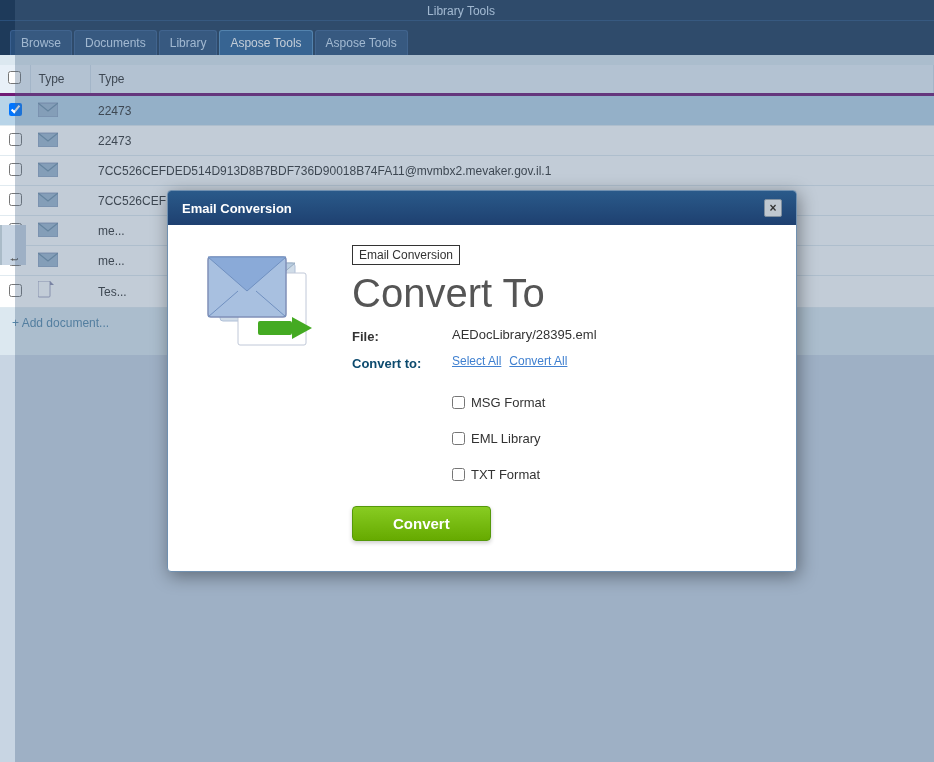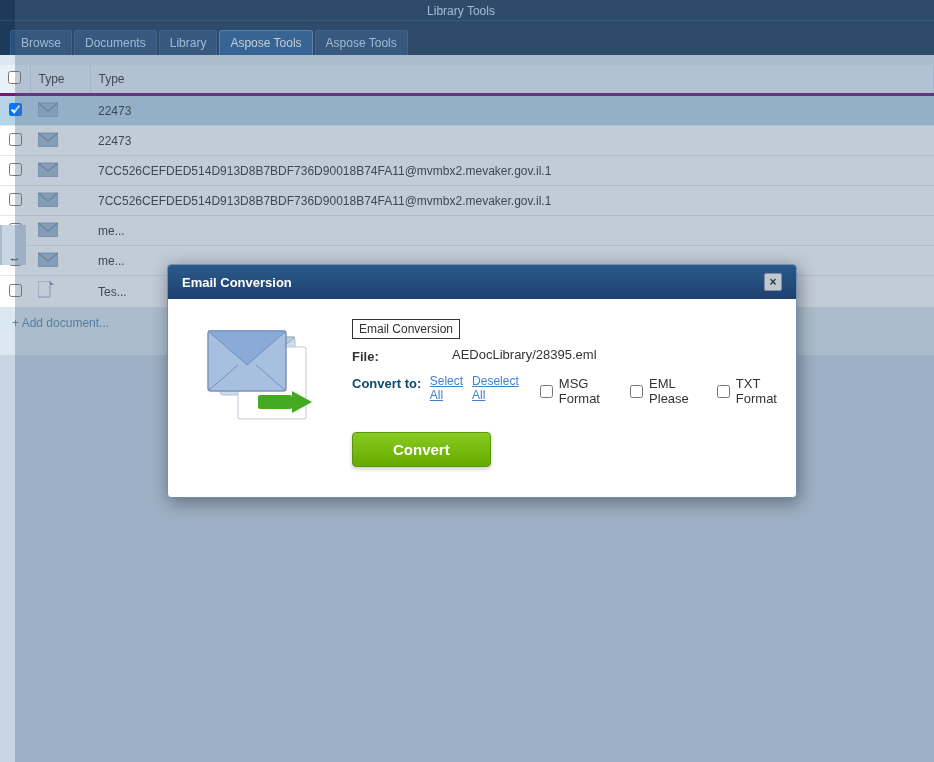--- a/index.html
+++ b/index.html
@@ -241,21 +241,21 @@
     }
     .convert-to-label {
       width: 100px;
       font-weight: bold;
       font-size: 13px;
       color: #0c4a6e;
       padding-top: 2px;
     }
     .convert-options {
       display: flex;
-      flex-direction: row;
+      flex-direction: column;
       gap: 21px;
     }
     .select-links {
       display: flex;
       gap: 8px;
       margin-bottom: 6px;
     }
     .select-link {
       color: #4080d0;
       text-decoration: underline;
@@ -400,38 +400,39 @@
             <g transform="translate(60, 68)">
               <rect x="0" y="8" width="34" height="14" rx="2" fill="#44aa22"></rect>
               <polygon points="34,4 54,15 34,26" fill="#44aa22"></polygon>
             </g>
           </svg>
         </div>
       </div>
 
       <div class="modal-content-area">
         <div class="email-conversion-label">Email Conversion</div>
+        <div class="convert-to-heading">Convert To</div>
         <div class="field-row">
           <span class="field-label">File:</span>
           <span class="field-value">AEDocLibrary/28395.eml</span>
         </div>
         <div class="convert-to-area">
           <span class="convert-to-label">Convert to:</span>
           <div class="convert-options">
             <div class="select-links">
               <span class="select-link">Select All</span>
-              <span class="select-link">Deselect All</span>
+              <span class="select-link">Convert All</span>
             </div>
             <div class="format-option">
               <input type="checkbox" id="msg-format" style="">
               <label for="msg-format">MSG Format</label>
             </div>
             <div class="format-option">
               <input type="checkbox" id="eml-format" style="">
-              <label for="eml-format">EML Please</label>
+              <label for="eml-format">EML Library</label>
             </div>
             <div class="format-option">
               <input type="checkbox" id="txt-format" style="">
               <label for="txt-format">TXT Format</label>
             </div>
           </div>
         </div>
         <button class="convert-btn">Convert</button>
       </div>
     </div>

